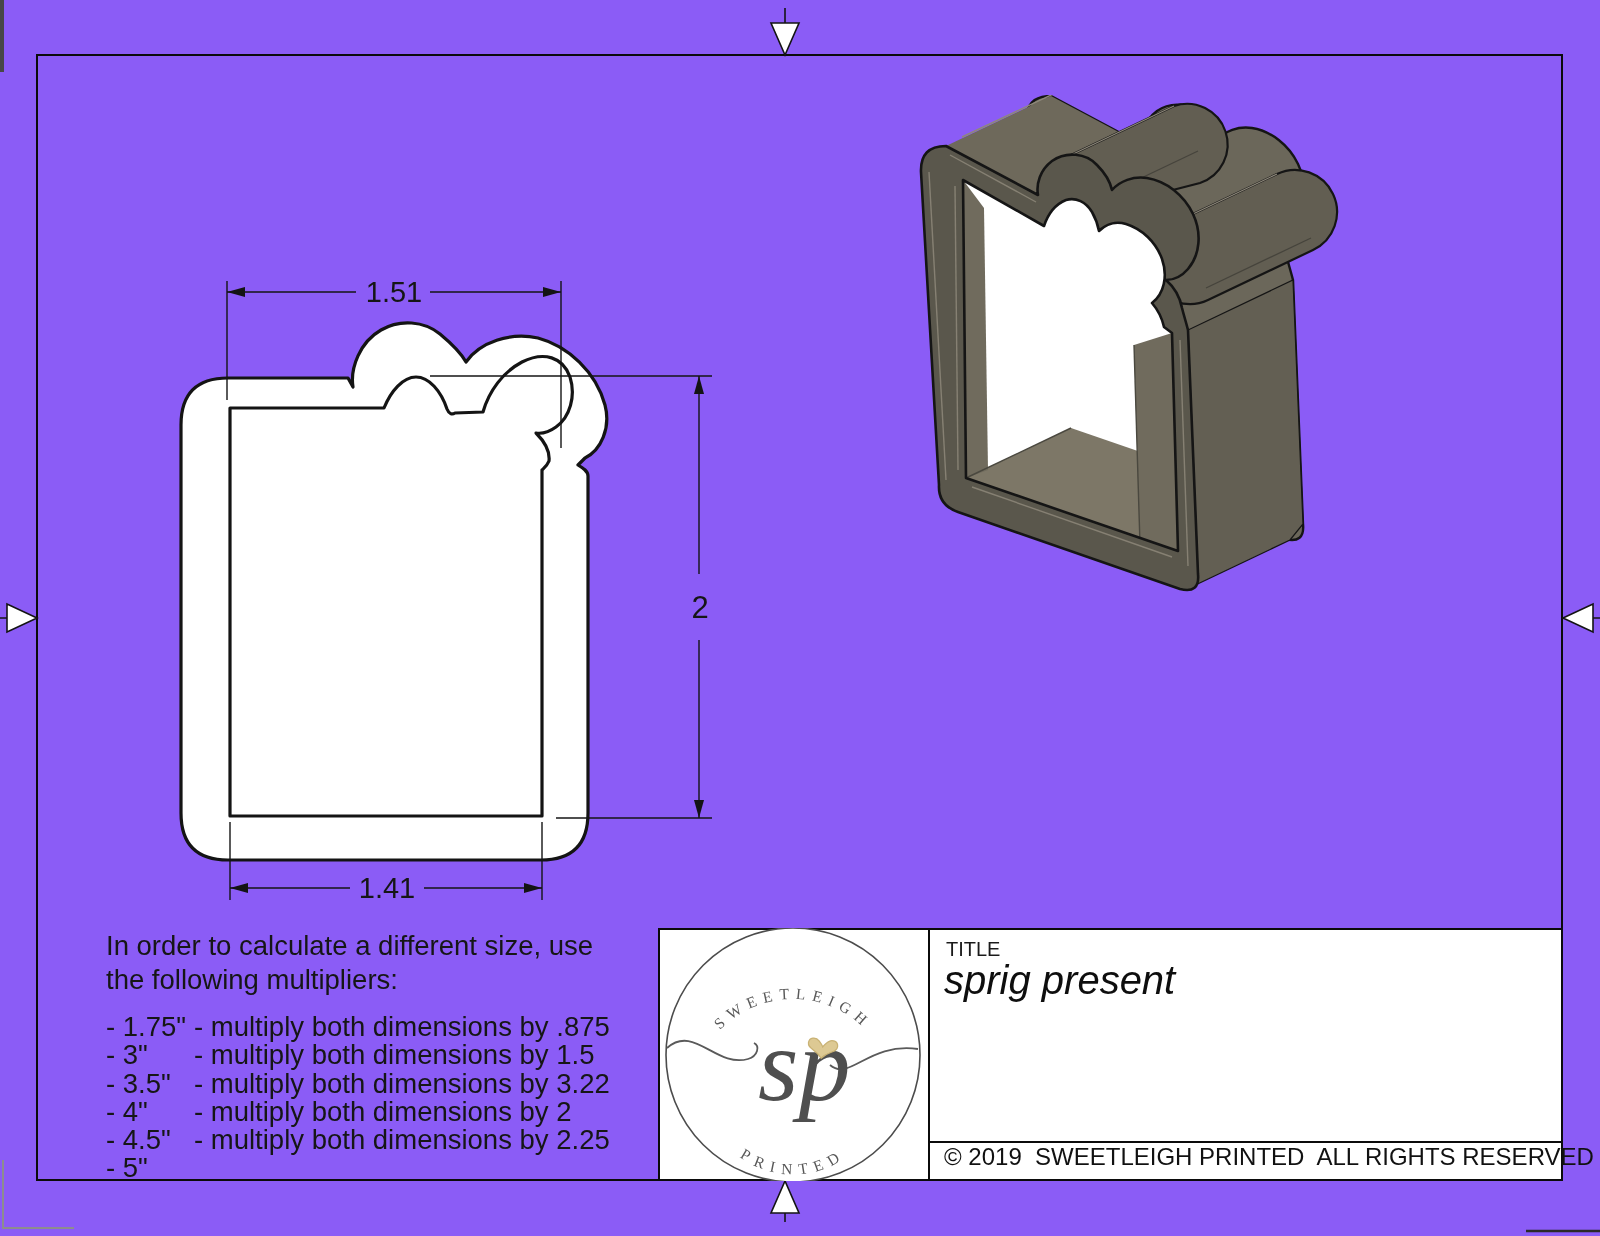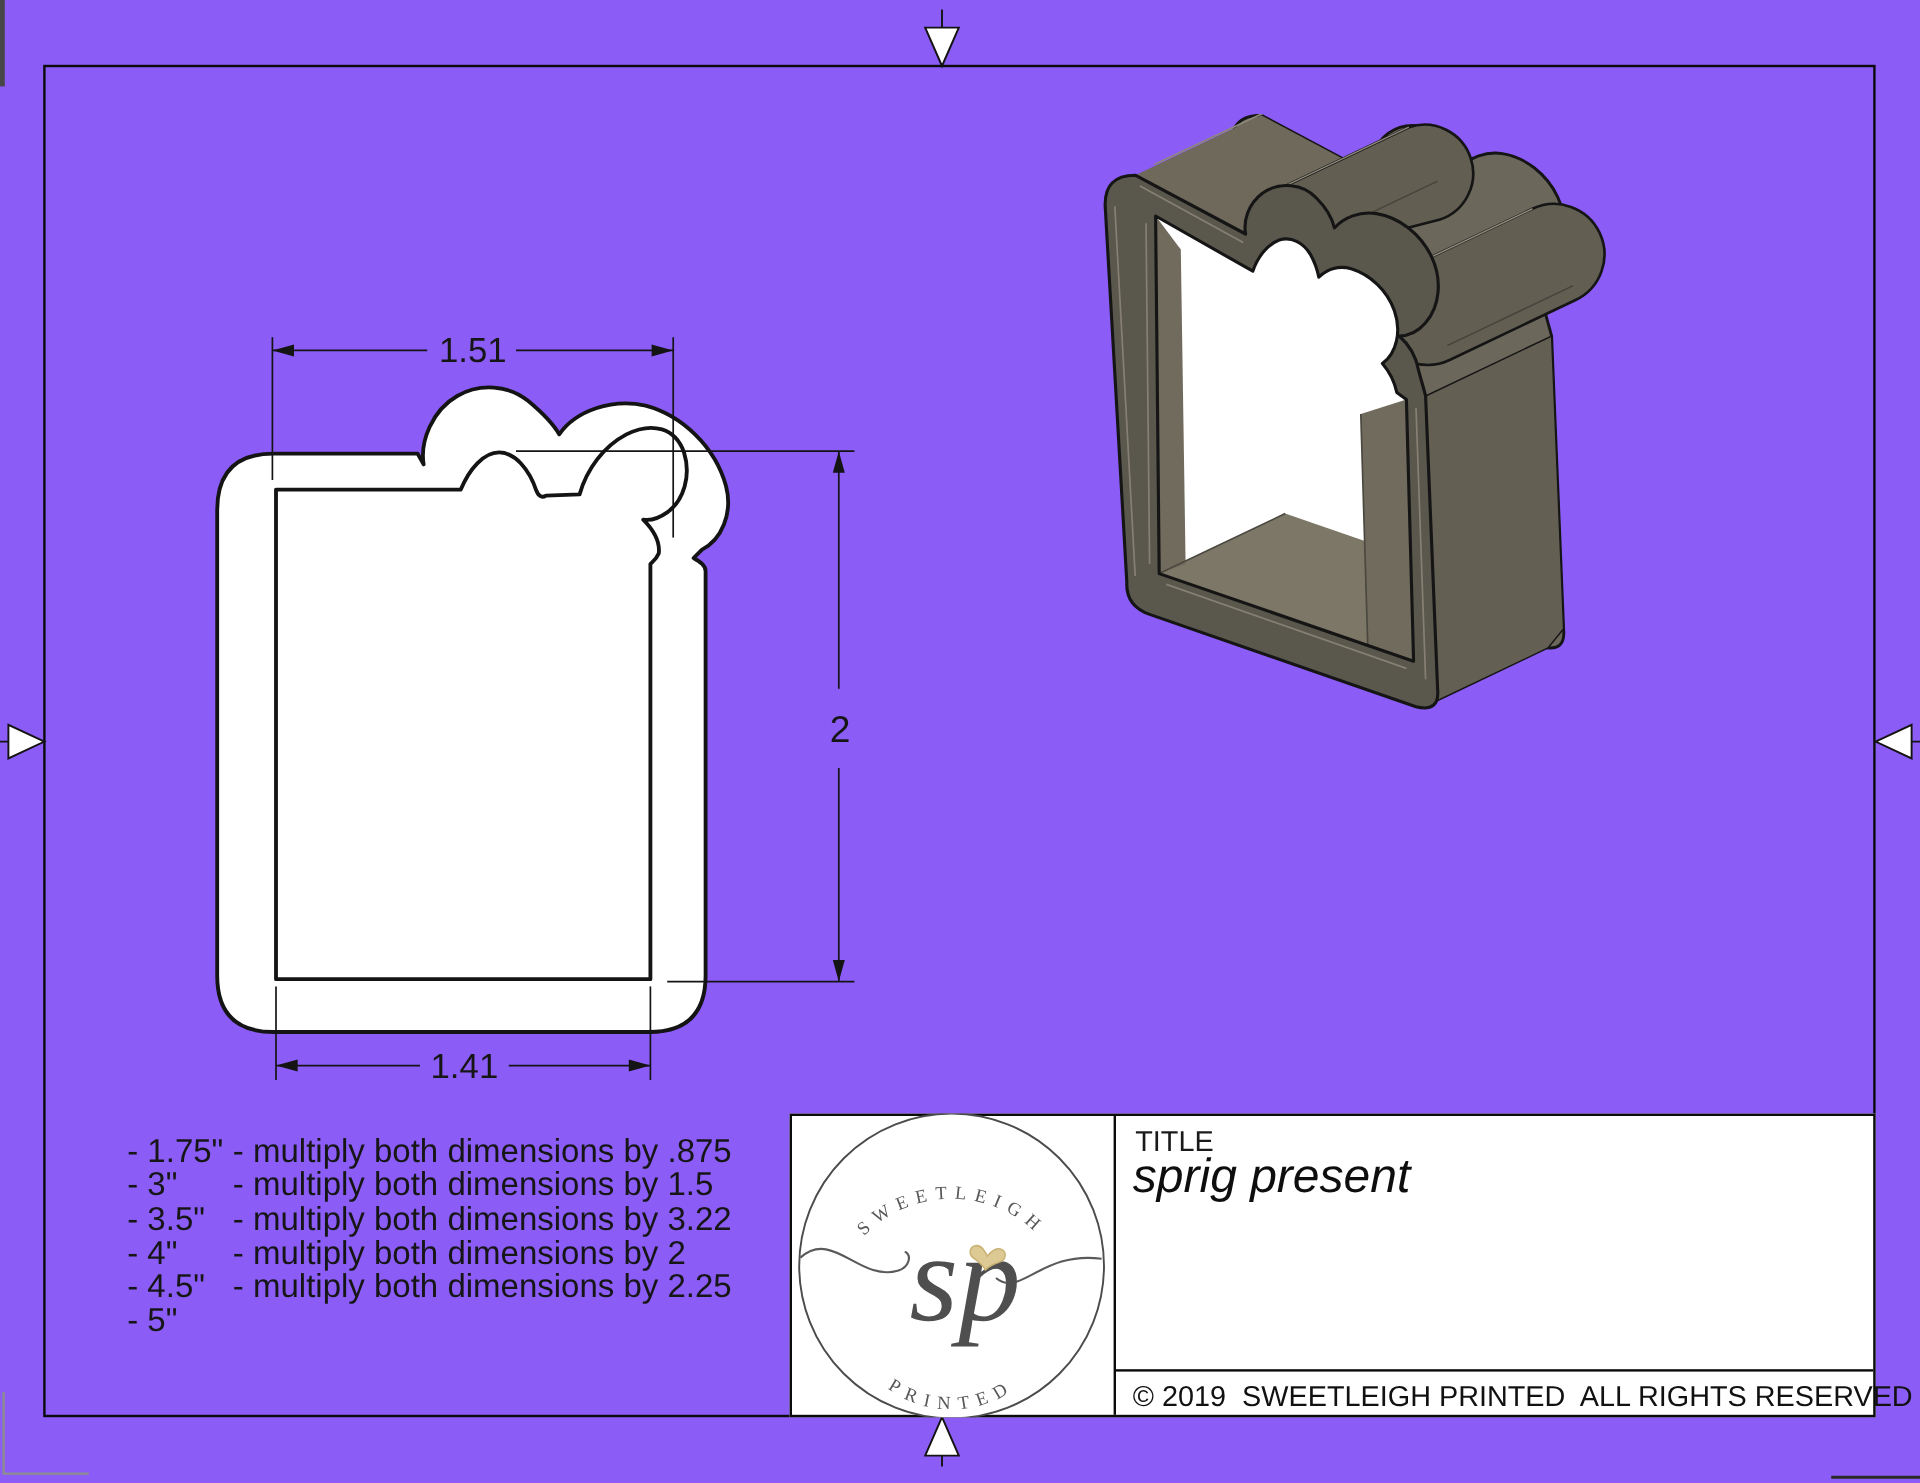--- a/index.html
+++ b/index.html
@@ -10,24 +10,24 @@
   #notes{position:absolute;left:106px;top:929px;color:#161616;}
   #notes .intro{font-size:27.5px;line-height:34px;}
   #notes .rows{margin-top:16px;}
   #notes .mrow{display:flex;font-size:27.5px;line-height:28.3px;white-space:pre;}
   #notes .mrow .sz{width:88px;flex:0 0 88px;}
   
   #titleblock{position:absolute;left:658px;top:928px;width:905px;height:253px;
     border:2px solid #0b0b0b;box-sizing:border-box;background:#fff;}
   #logo-cell{position:absolute;left:0;top:0;width:270px;height:249px;border-right:2px solid #0b0b0b;box-sizing:border-box;}
   #title-cell{position:absolute;left:270px;top:0;right:0;bottom:38px;}
-  #title-label{position:absolute;left:16px;top:8px;font-size:24px;color:#1a1a1a;}
+  #title-label{position:absolute;left:16px;top:8px;font-size:20px;color:#1a1a1a;}
   #title-text{position:absolute;left:14px;top:28px;font-size:40px;color:#0e0e0e;font-style:italic;}
   #copyright-row{position:absolute;left:270px;right:0;bottom:0;height:38px;border-top:2px solid #0b0b0b;
-    box-sizing:border-box;display:flex;align-items:flex-end;}
+    box-sizing:border-box;display:flex;align-items:flex-start;}
   #copyright-text{font-size:24px;color:#111;padding-left:14px;white-space:pre;}
   svg{position:absolute;}
 </style>
 </head>
 <body>
 
 <div id="page">
 
   <div id="sheet-border"></div>
 
@@ -194,20 +194,24 @@
     <g stroke="#8e887a" stroke-width="1.4" fill="none" opacity="0.85">
       <path d="M 929 172 L 946 480"></path>
       <path d="M 950 155 L 1036 202"></path>
       <path d="M 955 186 L 958 470"></path>
       <path d="M 972 487 L 1172 557"></path>
       <path d="M 1180 340 L 1188 566"></path>
     </g>
   </svg>
 
   <div id="notes">
+    <div class="intro">
+      <div>In order to calculate a different size, use</div>
+      <div>the following multipliers:</div>
+    </div>
     <div class="rows">
       <div class="mrow">
         <span class="sz">- 1.75"</span>
         <span>- multiply both dimensions by .875</span>
       </div>
       <div class="mrow">
         <span class="sz">- 3"</span>
         <span>- multiply both dimensions by 1.5</span>
       </div>
       <div class="mrow">

